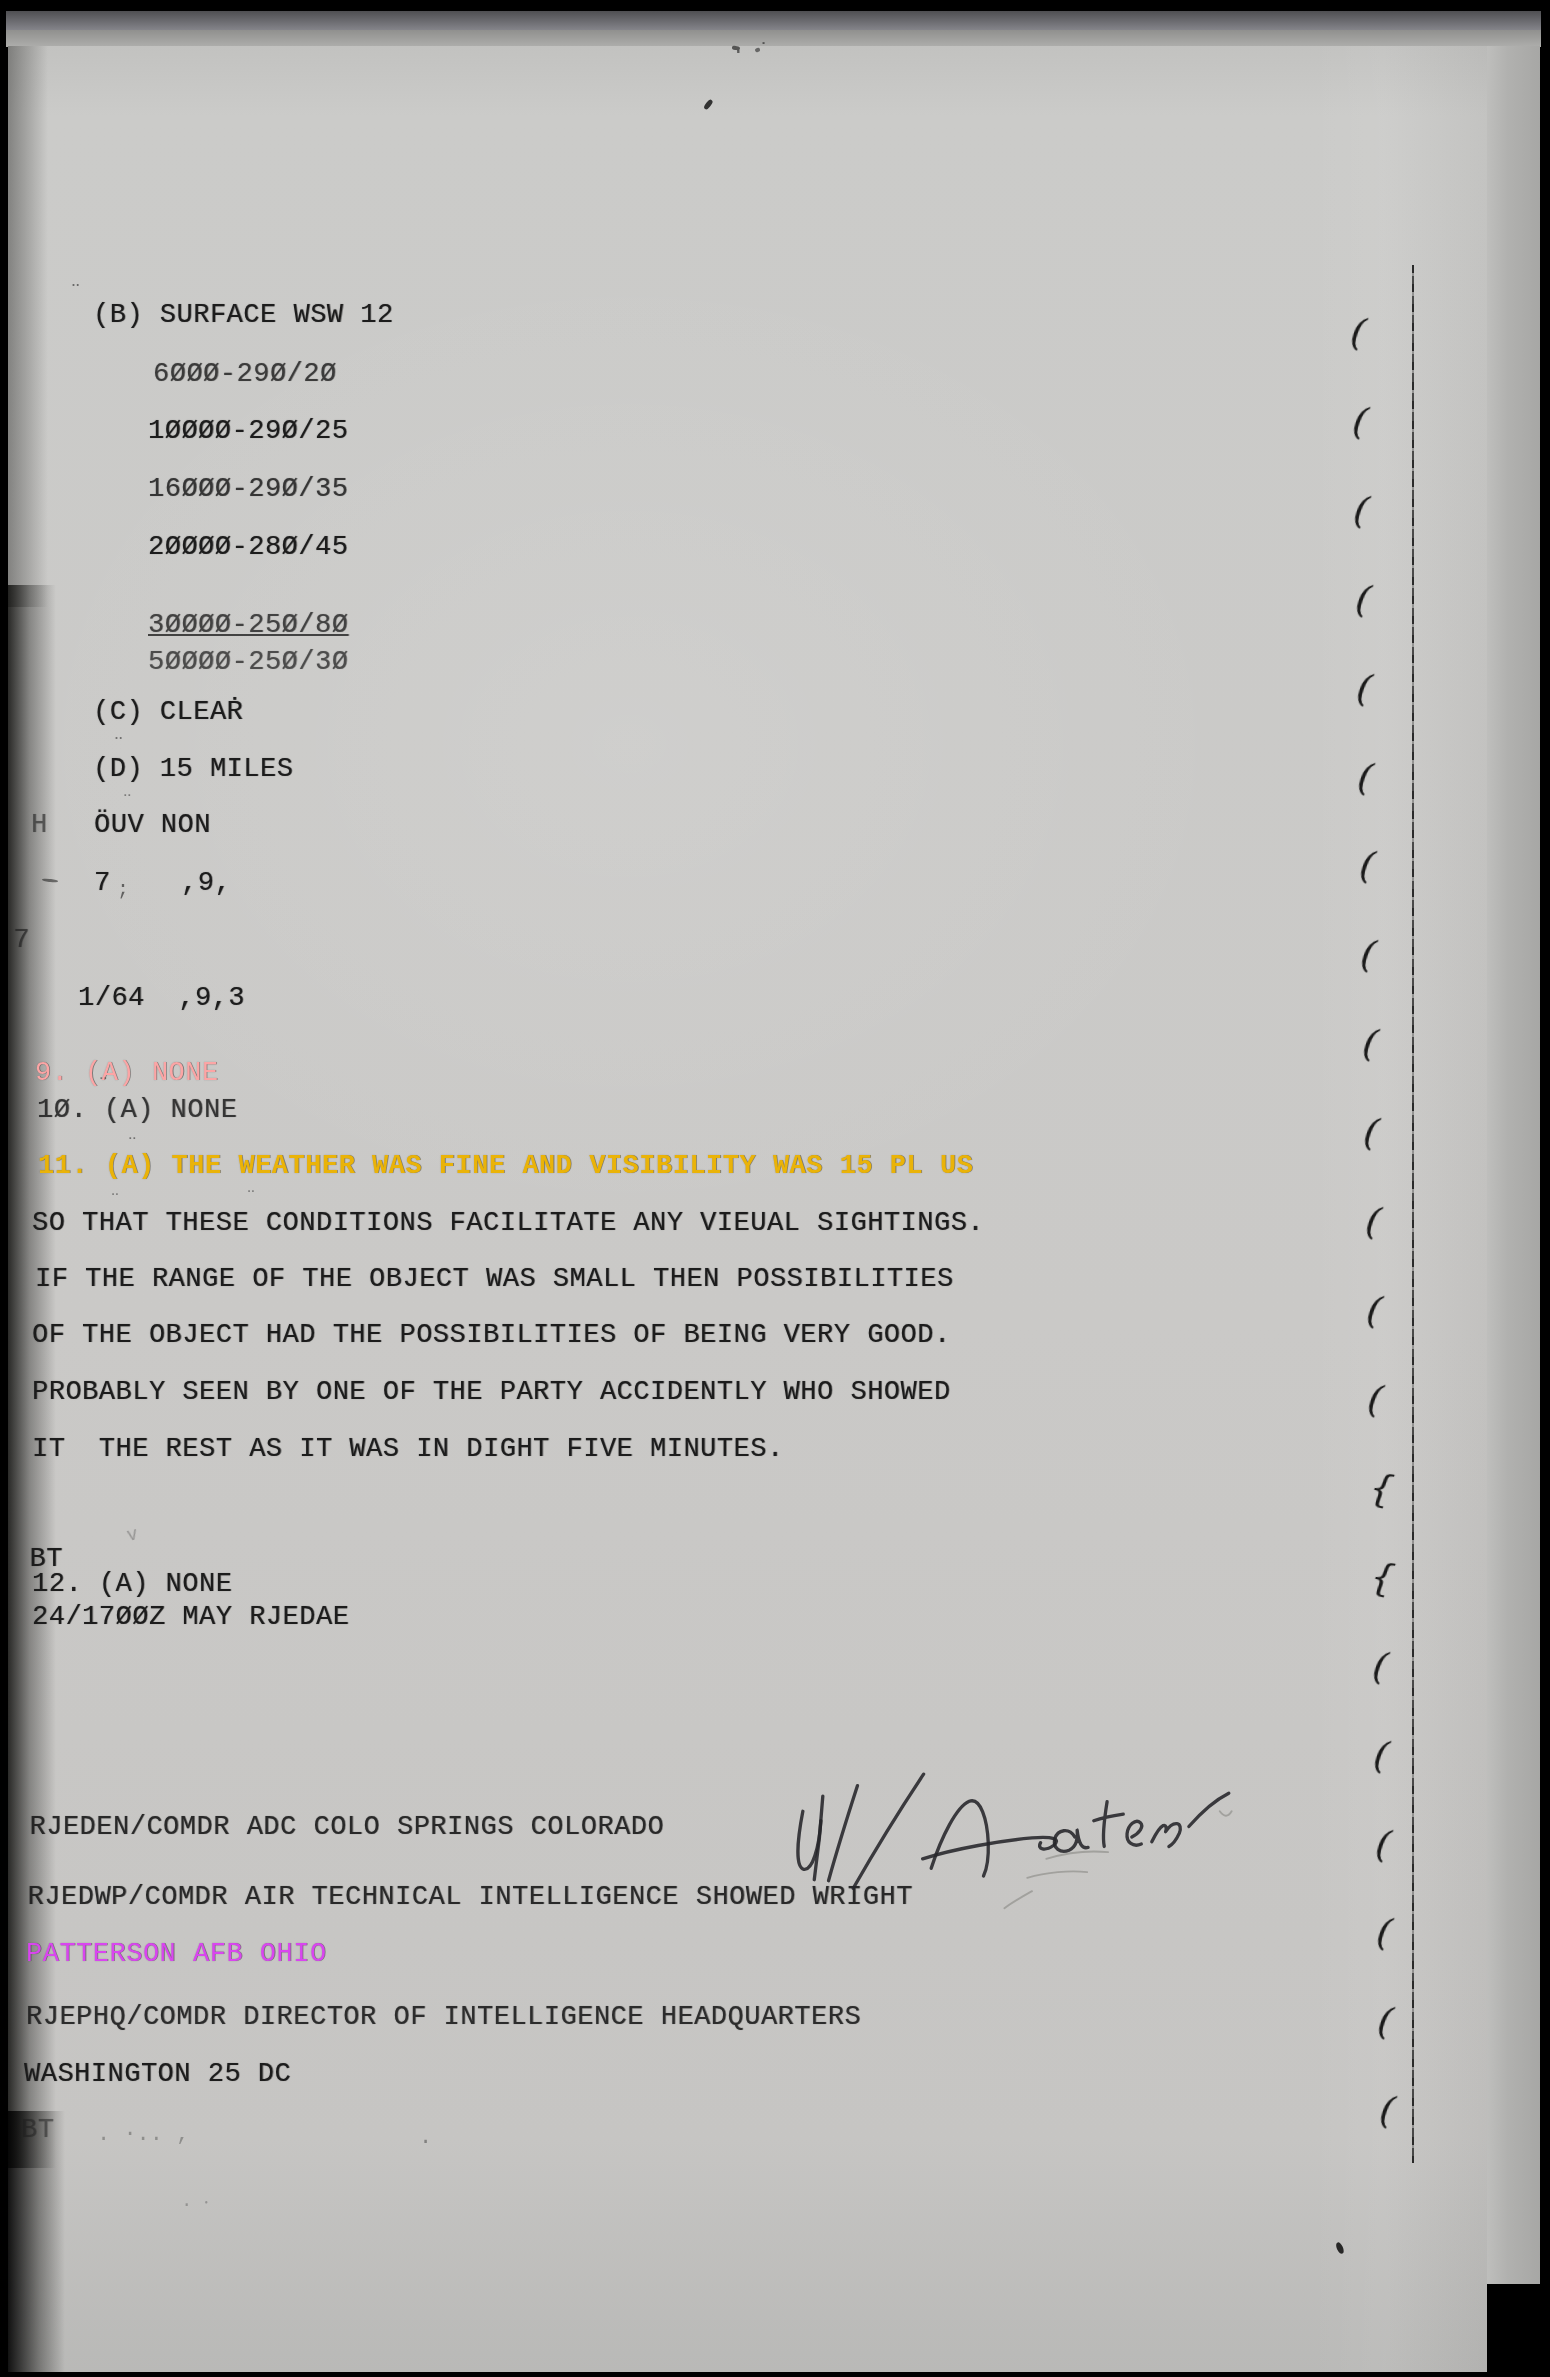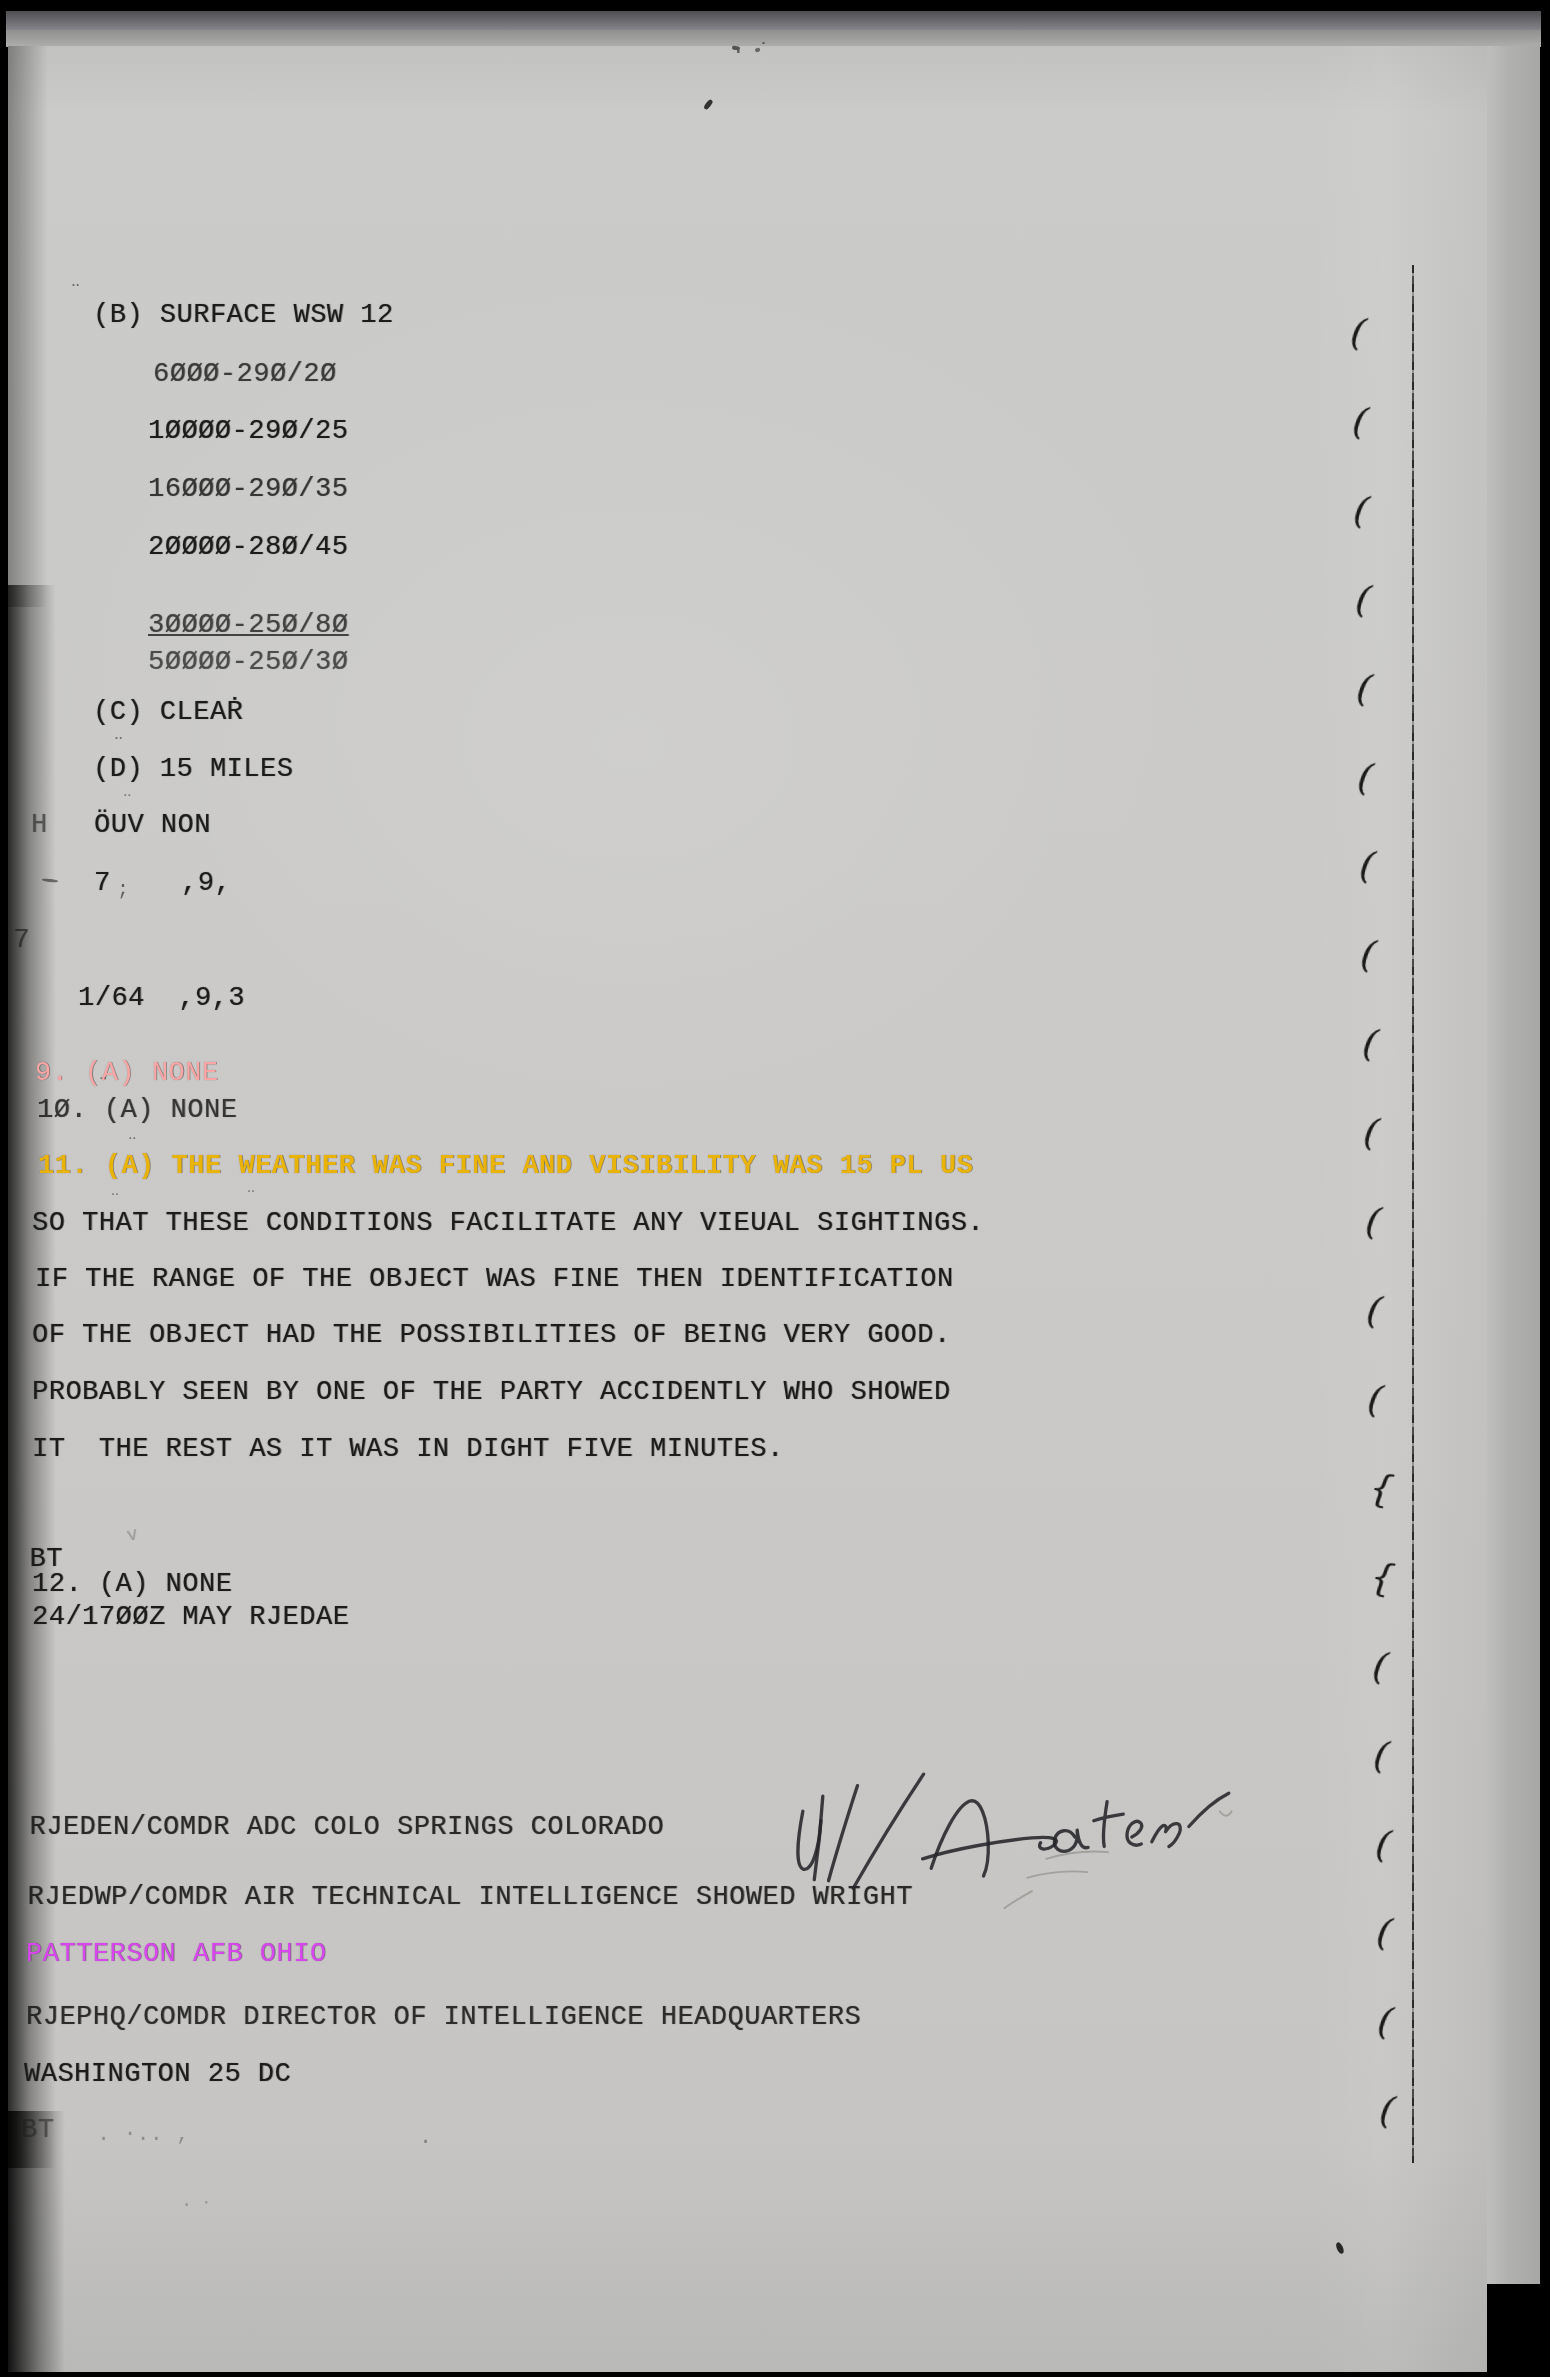--- a/index.html
+++ b/index.html
@@ -78,21 +78,21 @@
       <div class="typed-line" style="left: 31px; top: 811px; color: rgb(28, 28, 28); opacity: 0.6;">H</div>
       <div class="typed-line" style="left: 94px; top: 811px; color: rgb(28, 28, 28);">ÖUV NON</div>
       <div class="typed-line" style="left: 94px; top: 869px; color: rgb(28, 28, 28);">7</div>
       <div class="typed-line" style="left: 181px; top: 869px; color: rgb(28, 28, 28);">,9,</div>
       <div class="typed-line" style="left: 13.3px; top: 926px; color: rgb(28, 28, 28); opacity: 0.65;">7</div>
       <div class="typed-line" style="left: 78px; top: 984px; color: rgb(28, 28, 28);">1/64  ,9,3</div>
       <div class="typed-line" style="left: 35px; top: 1039px; color: #fca5a5; margin-top: 20px;">9. (A) NONE</div>
       <div class="typed-line" style="left: 37px; top: 1096px; color: rgb(28, 28, 28); opacity: 0.85;">1Ø. (A) NONE</div>
       <div class="typed-line" style="left: 38px; top: 1152px; color: #eab308; font-weight: bold;">11. (A) THE WEATHER WAS FINE AND VISIBILITY WAS 15 PL US</div>
       <div class="typed-line" style="left: 32px; top: 1209px; color: rgb(28, 28, 28);">SO THAT THESE CONDITIONS FACILITATE ANY VIEUAL SIGHTINGS.</div>
-      <div class="typed-line" style="left: 35px; top: 1265px; color: rgb(28, 28, 28);">IF THE RANGE OF THE OBJECT WAS FINE THEN IDENTIFICATION</div>
+      <div class="typed-line" style="left: 35px; top: 1265px; color: rgb(28, 28, 28);">IF THE RANGE OF THE OBJECT WAS SMALL THEN POSSIBILITIES</div>
       <div class="typed-line" style="left: 32px; top: 1321px; color: rgb(28, 28, 28);">OF THE OBJECT HAD THE POSSIBILITIES OF BEING VERY GOOD.</div>
       <div class="typed-line" style="left: 32px; top: 1378px; color: rgb(28, 28, 28);">PROBABLY SEEN BY ONE OF THE PARTY ACCIDENTLY WHO SHOWED</div>
       <div class="typed-line" style="left: 32px; top: 1435px; color: rgb(28, 28, 28);">IT  THE REST AS IT WAS IN DIGHT FIVE MINUTES.</div>
       <div class="typed-line" style="left: 32px; top: 1570px; color: rgb(28, 28, 28);">12. (A) NONE</div>
       <div class="typed-line" style="left: 29.5px; top: 1545px; color: rgb(28, 28, 28);">BT</div>
       <div class="typed-line" style="left: 32px; top: 1603px; color: rgb(28, 28, 28);">24/17ØØZ MAY RJEDAE</div>
       <div class="typed-line" style="left: 29.5px; top: 1813px; color: rgb(28, 28, 28); opacity: 0.92;">RJEDEN/COMDR ADC COLO SPRINGS COLORADO</div>
       <div class="typed-line" style="left: 27.6px; top: 1883px; color: rgb(28, 28, 28); opacity: 0.92;">RJEDWP/COMDR AIR TECHNICAL INTELLIGENCE SHOWED WRIGHT</div>
       <div class="typed-line" style="left: 26px; top: 1940px; color: #d946ef;">PATTERSON AFB OHIO</div>
       <div class="typed-line" style="left: 26px; top: 2003px; color: rgb(28, 28, 28); opacity: 0.9;">RJEPHQ/COMDR DIRECTOR OF INTELLIGENCE HEADQUARTERS</div>

